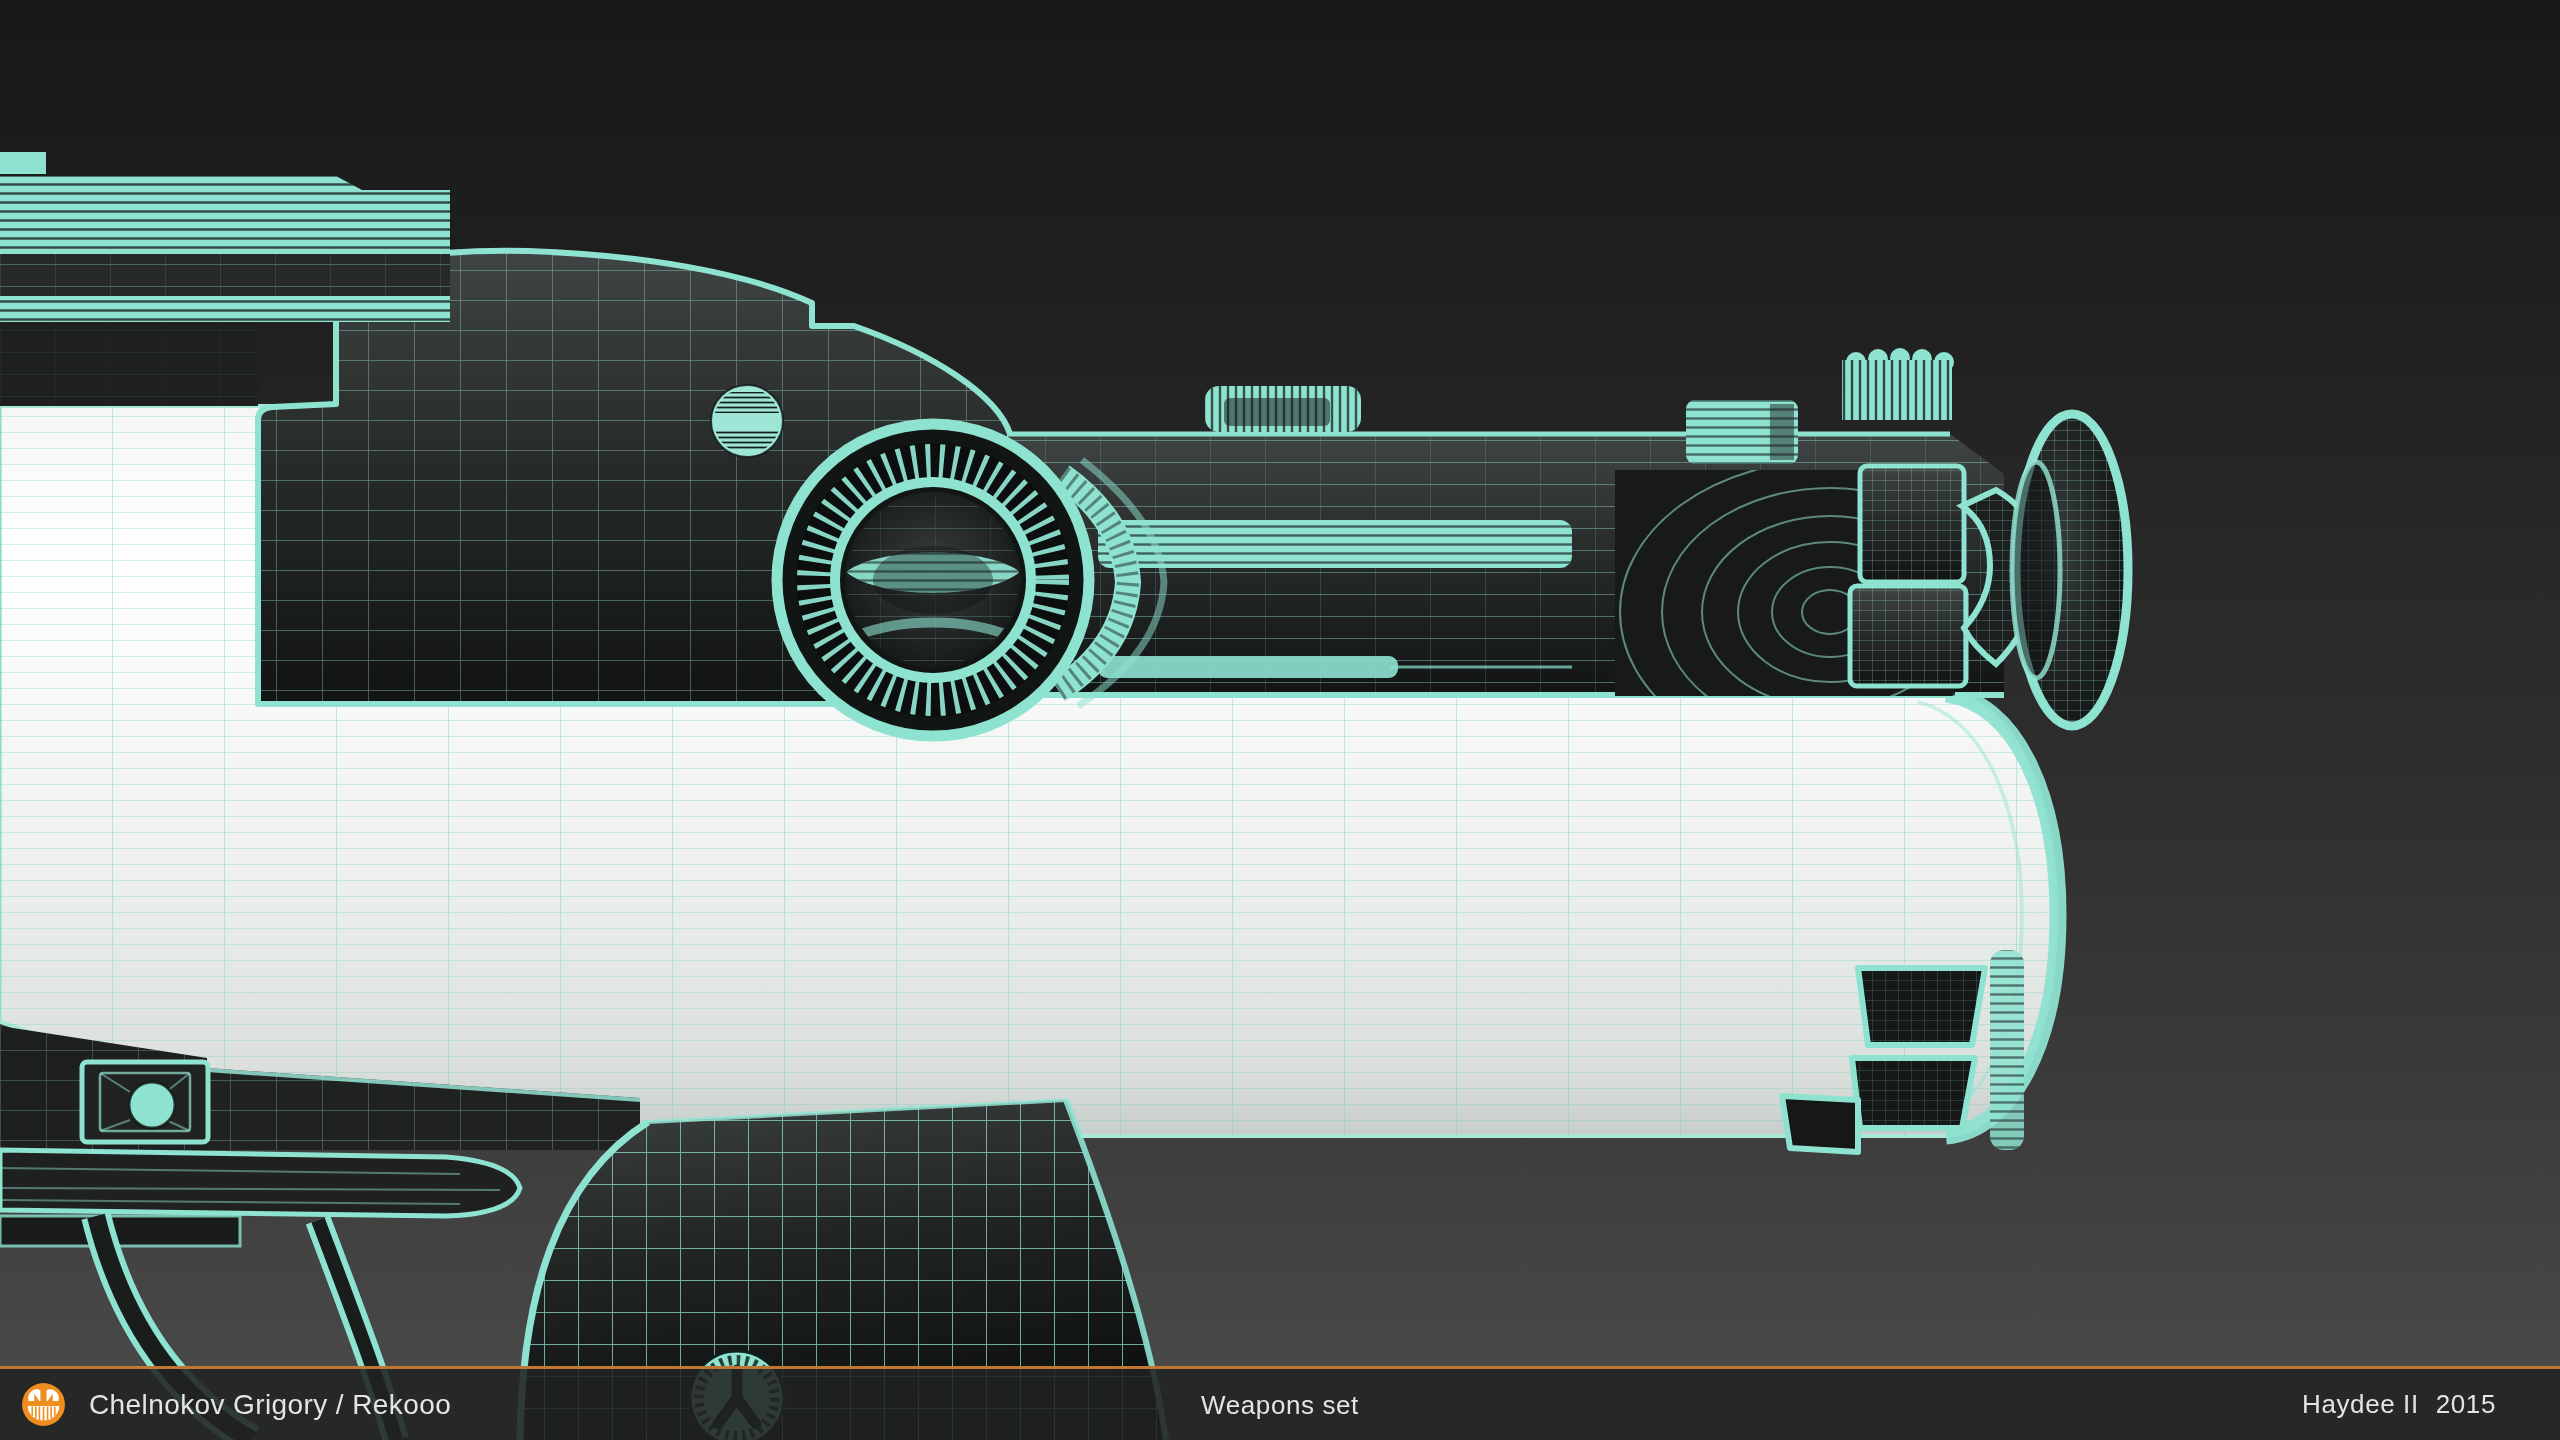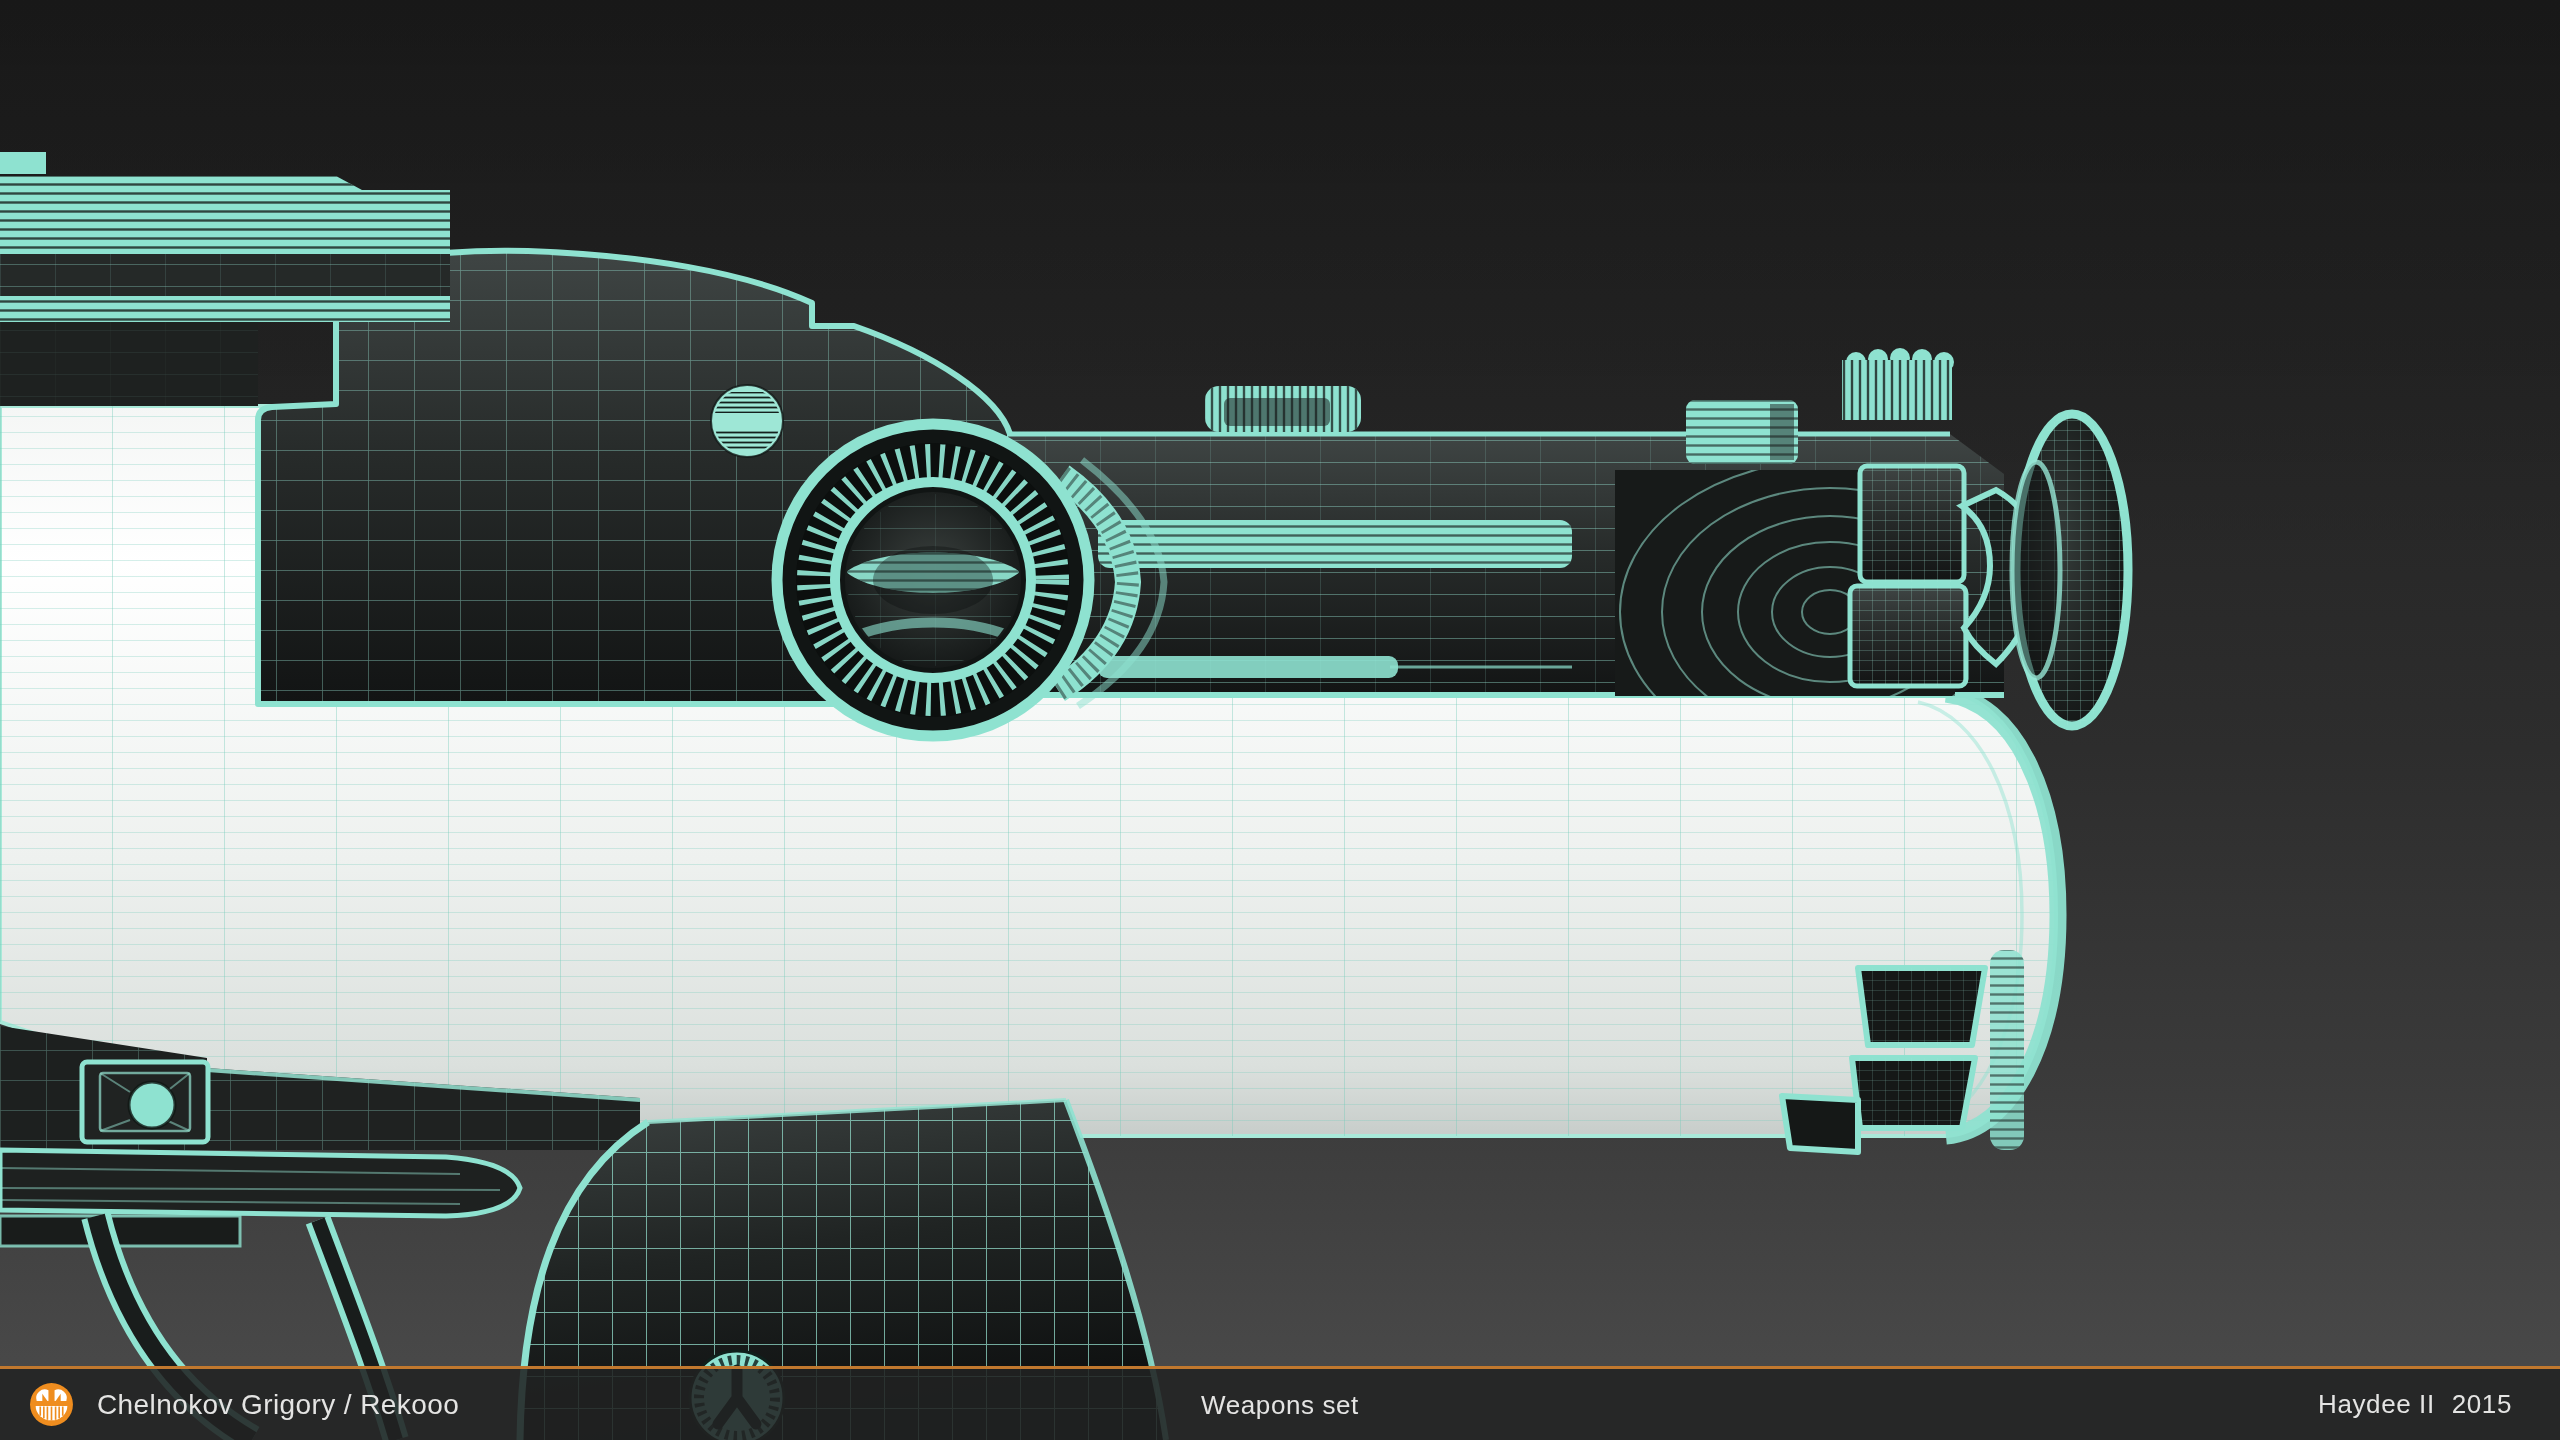--- a/index.html
+++ b/index.html
@@ -14,26 +14,26 @@
   }
   .render{position:absolute;left:0;top:0;}
   
   .footer{
     position:absolute;left:0;right:0;bottom:0;height:71px;
     background:var(--bar-color, rgba(33,34,34,.88));
     border-top:3px solid var(--divider-color,#c1782e);
     display:flex;align-items:center;
     color:var(--footer-text,#e4e4e3);
   }
-  .footer-left{display:flex;align-items:center;gap:22px;padding-left:28px;}
+  .footer-left{display:flex;align-items:center;gap:22px;padding-left:20px;}
   .footer-center{
     position:absolute;left:50%;top:50%;transform:translate(-50%,-50%);
     font-size:26px;letter-spacing:.6px;text-align:right;
   }
-  .footer-right{margin-left:auto;padding-right:48px;display:flex;gap:17px;font-size:26px;letter-spacing:.6px;}
+  .footer-right{margin-left:auto;padding-right:64px;display:flex;gap:17px;font-size:26px;letter-spacing:.6px;}
   .author-label{font-size:28px;letter-spacing:.4px;}
   .logo{width:47px;height:47px;display:block;}
 </style>
 </head>
 <body>
 
 <div class="stage">
 
   <svg class="render" width="2560" height="1440" viewBox="0 0 2560 1440">
     <defs>

